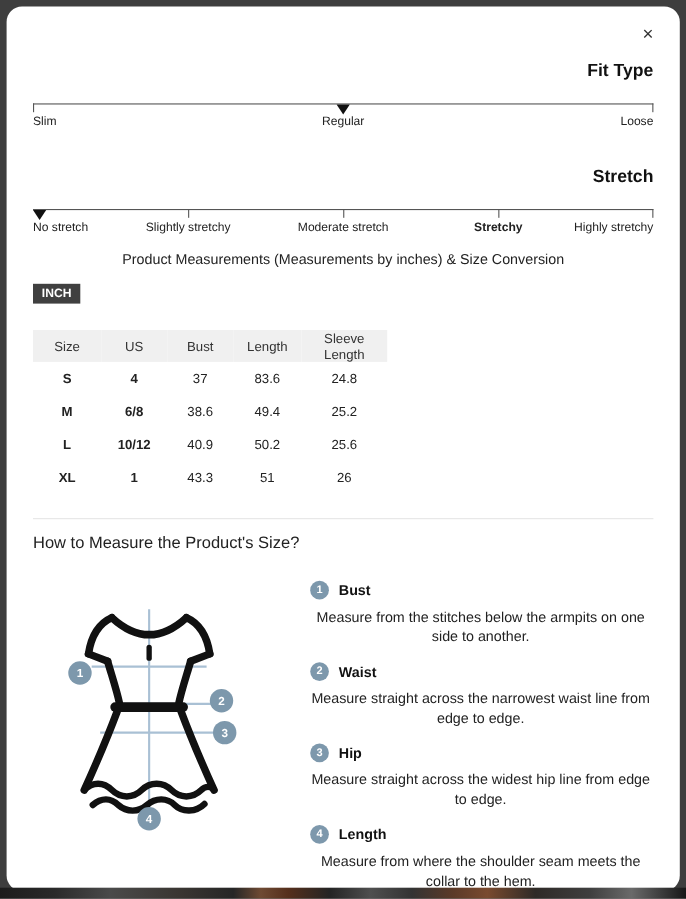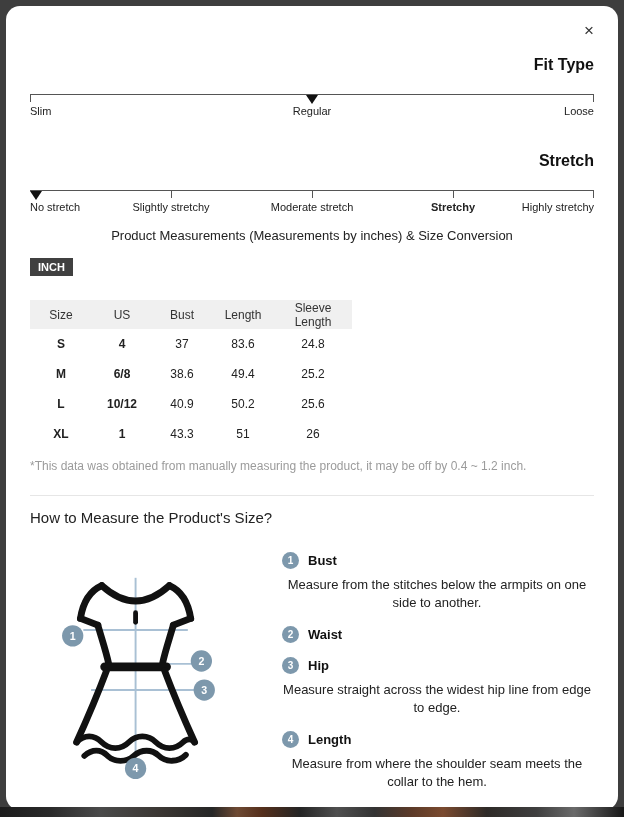--- a/index.html
+++ b/index.html
@@ -162,21 +162,20 @@
       <tr>
         <td class="b">XL</td>
         <td class="b">1</td>
         <td>43.3</td>
         <td>51</td>
         <td>26</td>
       </tr>
     </tbody>
   </table>
 
-  <p class="disclaimer">*This data was obtained from manually measuring the product, it may be off by 0.4 ~ 1.2 inch.</p>
 
   <hr class="divider">
 
   <h3 class="howto-heading">How to Measure the Product's Size?</h3>
 
   <div class="measure-flex">
 
     <div class="dress-col">
       <svg width="160" height="208" viewBox="0 0 165 215">
 
@@ -232,20 +231,21 @@
           <span class="step-label">Bust</span>
         </div>
         <p class="step-desc">Measure from the stitches below the armpits on one side to another.</p>
       </div>
 
       <div class="step">
         <div class="step-head">
           <span class="step-num">2</span>
           <span class="step-label">Waist</span>
         </div>
+        <p class="step-desc">Measure straight across the narrowest waist line from edge to edge.</p>
       </div>
 
       <div class="step">
         <div class="step-head">
           <span class="step-num">3</span>
           <span class="step-label">Hip</span>
         </div>
         <p class="step-desc">Measure straight across the widest hip line from edge to edge.</p>
       </div>
 

